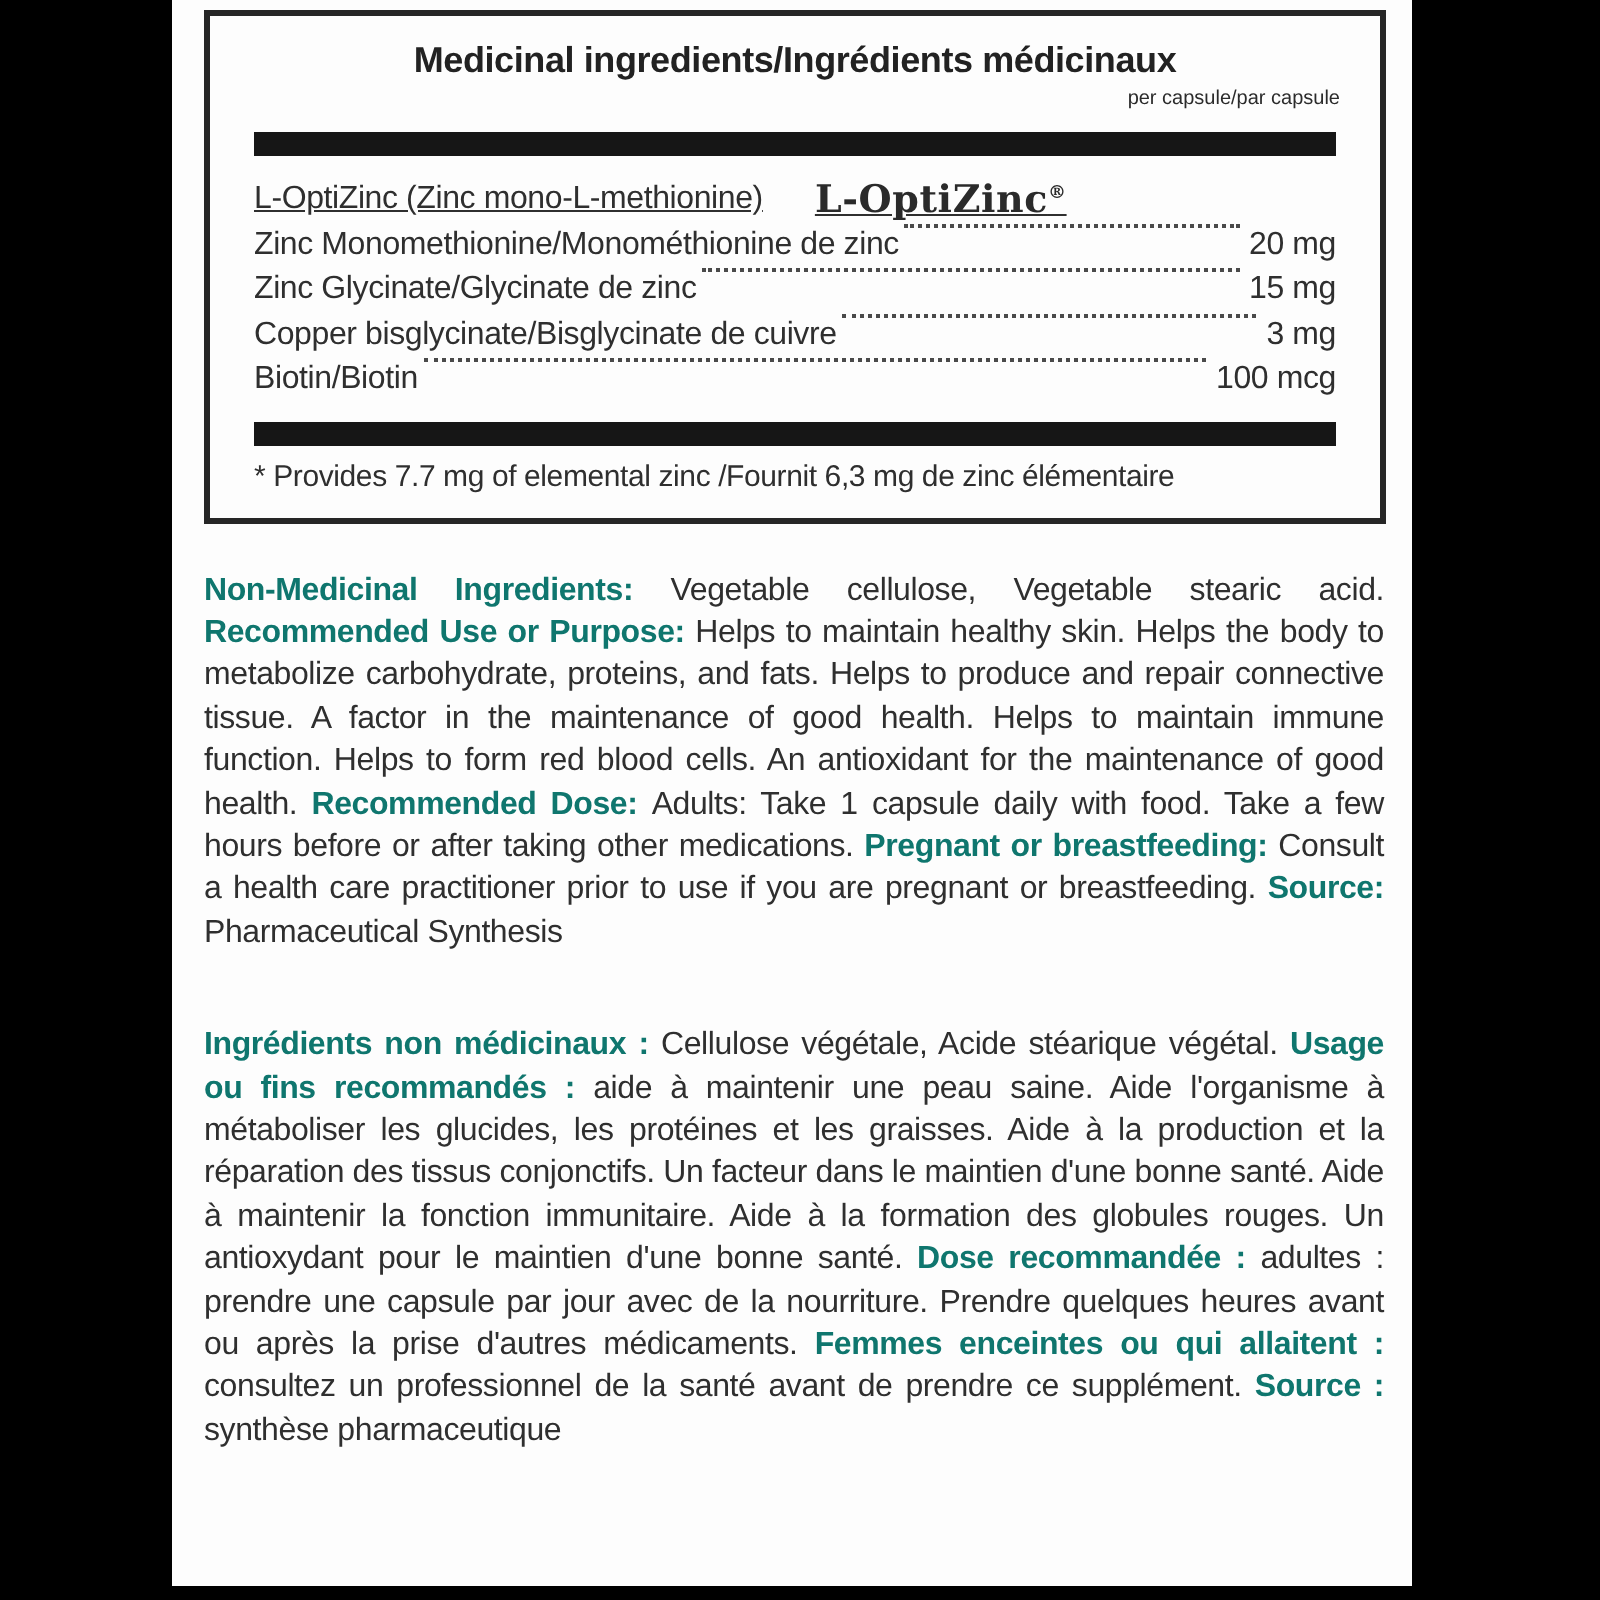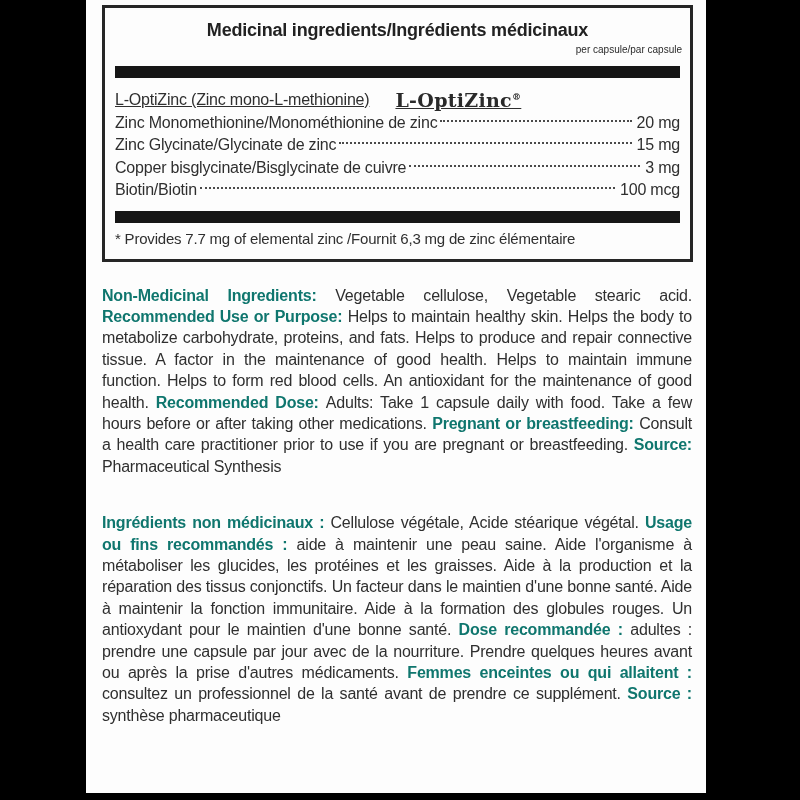--- a/index.html
+++ b/index.html
@@ -3,27 +3,27 @@
 <meta charset="utf-8">
 <style>
   :root{
     --bg:#000000; --label:#fdfdfd; --ink:#2f2f2f; --bar:#161616; --border:#262626;
   }
   *{margin:0;padding:0;box-sizing:border-box;}
   html,body{width:800px;height:800px;overflow:hidden;background:var(--bg);}
   body{font-family:"Liberation Sans", sans-serif;color:var(--ink);}
   .stage{position:relative;width:800px;height:800px;background:var(--bg);}
   .label{position:absolute;left:86px;top:0;width:620px;height:793px;background:var(--label);}
-  .facts-box{margin:5px 13px 0 16px;border:3px solid var(--border);padding:12px 8px 12px;}
+  .facts-box{margin:5px 13px 0 16px;border:3px solid var(--border);padding:12px 20px 12px;}
   .title{font-size:18px;font-weight:bold;text-align:center;letter-spacing:-0.2px;color:#222;}
   .subtitle{font-size:10px;text-align:right;margin-top:3px;color:#2b2b2b;}
   .bar{height:12px;background:var(--bar);margin:11px 2px 8px 2px;}
   .bar.bottom{margin:9px 2px 7px 2px;}
   .rows{padding:0 2px;}
-  .row{display:flex;align-items:center;font-size:16px;line-height:22.5px;letter-spacing:-0.2px;color:var(--ink);}
+  .row{display:flex;align-items:flex-start;font-size:16px;line-height:22.5px;letter-spacing:-0.2px;color:var(--ink);}
   .row .nm{white-space:nowrap;}
   .row .leader{flex:1;border-bottom:2px dotted #4a4a4a;margin:0 5px 4px 3px;min-width:20px;}
   .row .amt{white-space:nowrap;}
   .brand-row{align-items:flex-end;text-decoration:underline;}
   .logo{font-family:"DejaVu Serif", serif;font-size:19px;font-weight:bold;margin-left:26px;letter-spacing:0.3px;color:#2a2a2a;}
   .logo sup{font-size:9px;vertical-align:7px;}
   .footnote{font-size:15px;letter-spacing:-0.2px;padding:0 2px;color:var(--ink);}
   .para{width:590px;margin:23px 0 0 16px;font-size:16px;line-height:21.4px;letter-spacing:-0.2px;
         text-align:justify;color:var(--ink);}
   .para.fr{margin-top:35px;}

